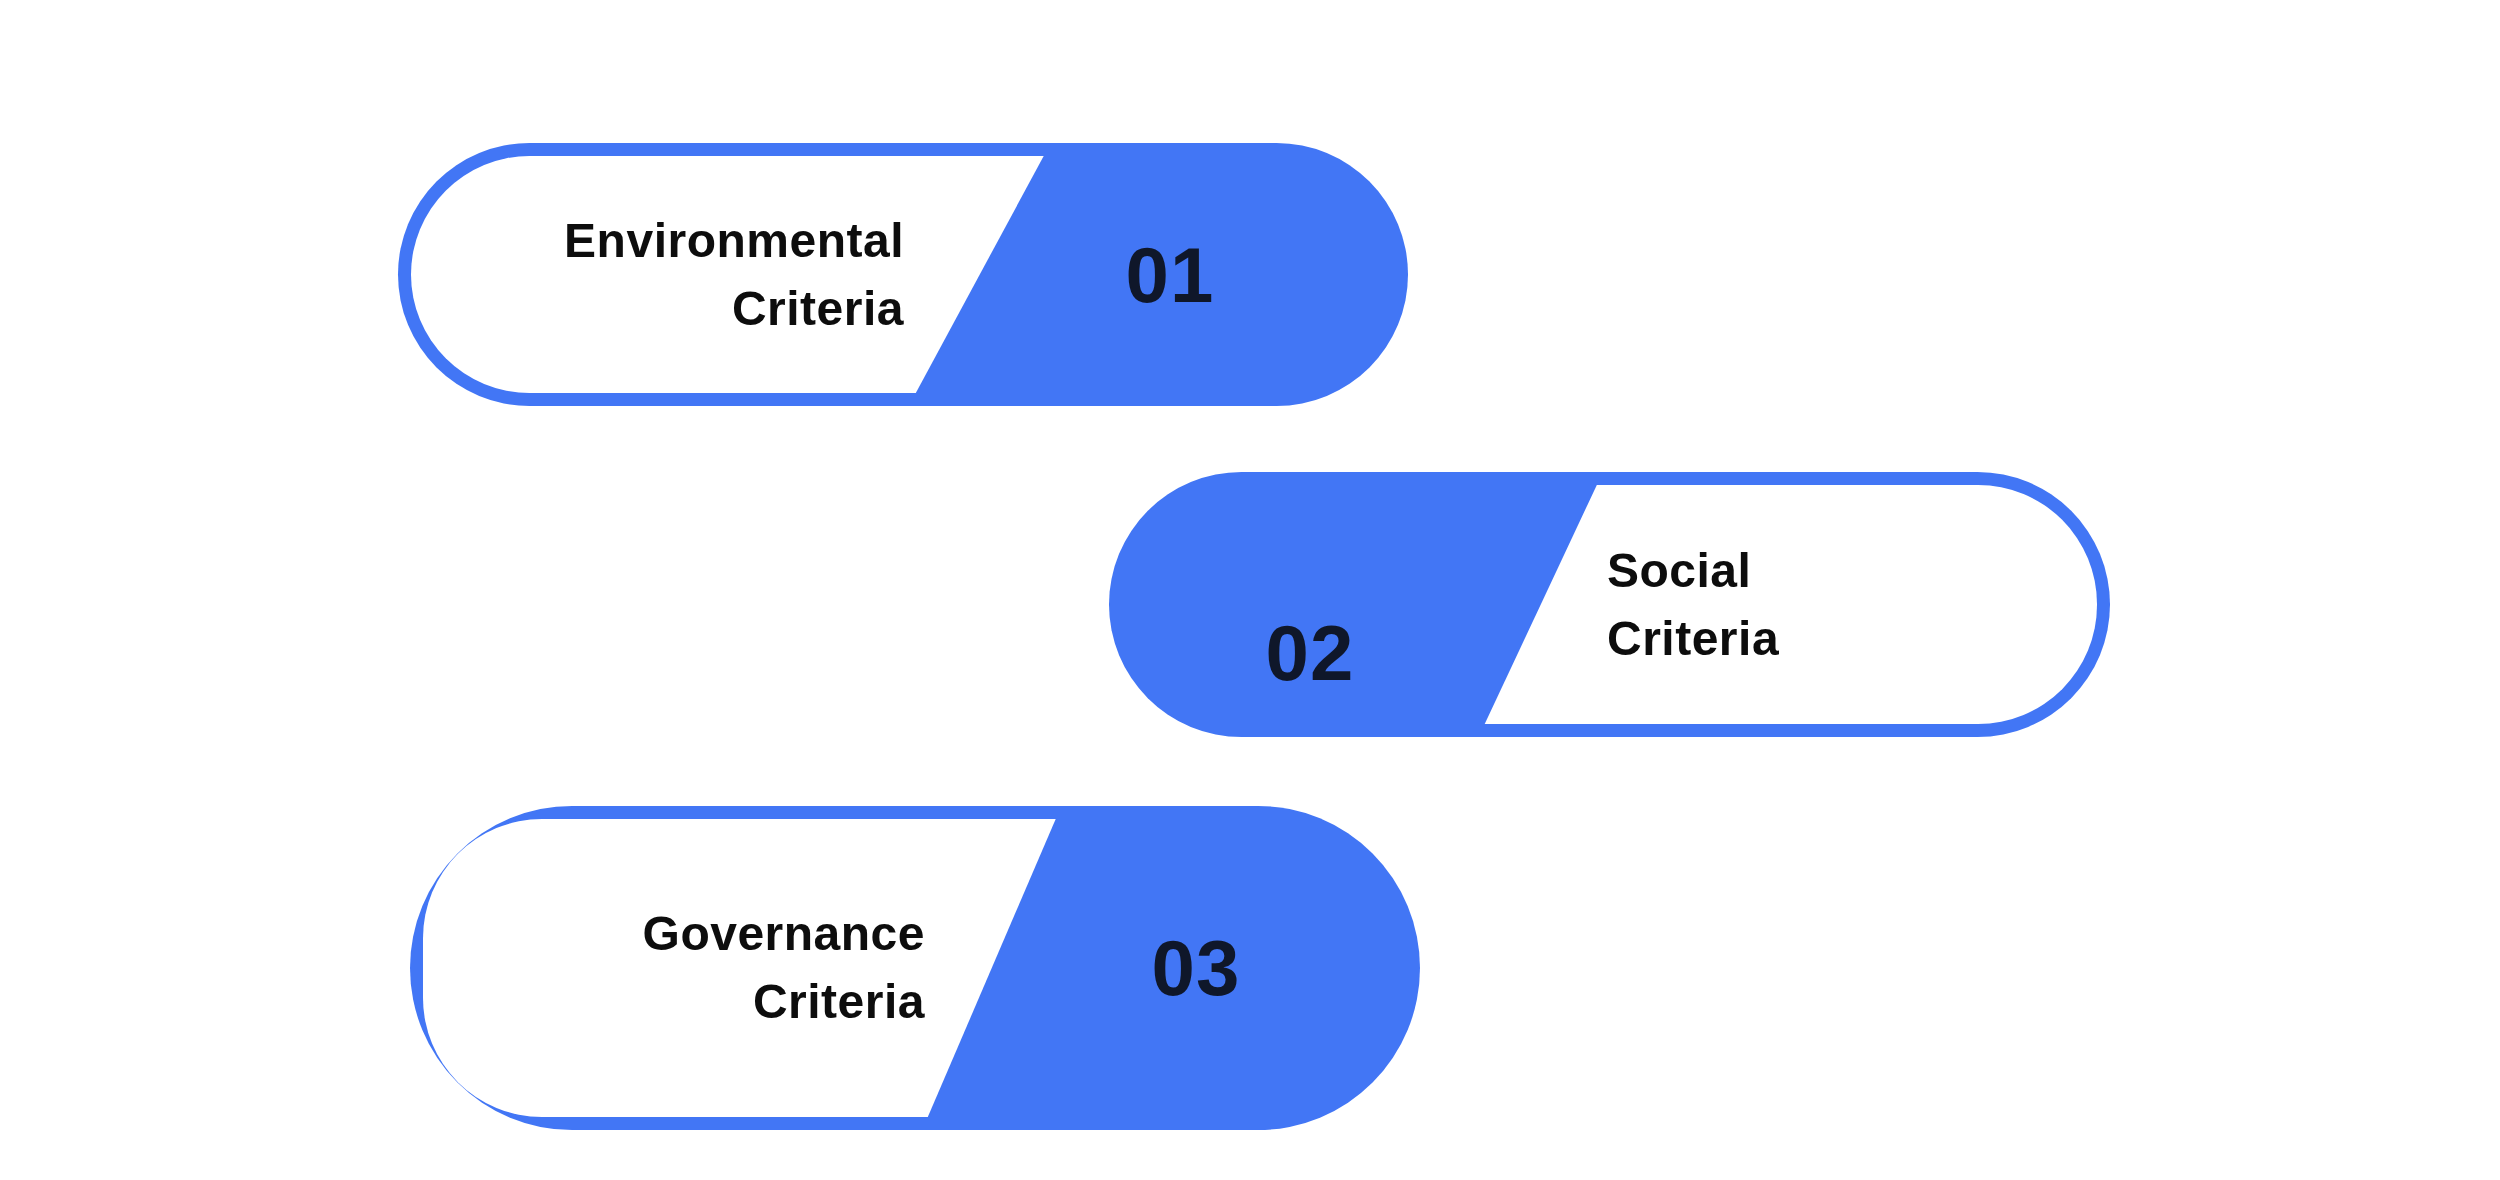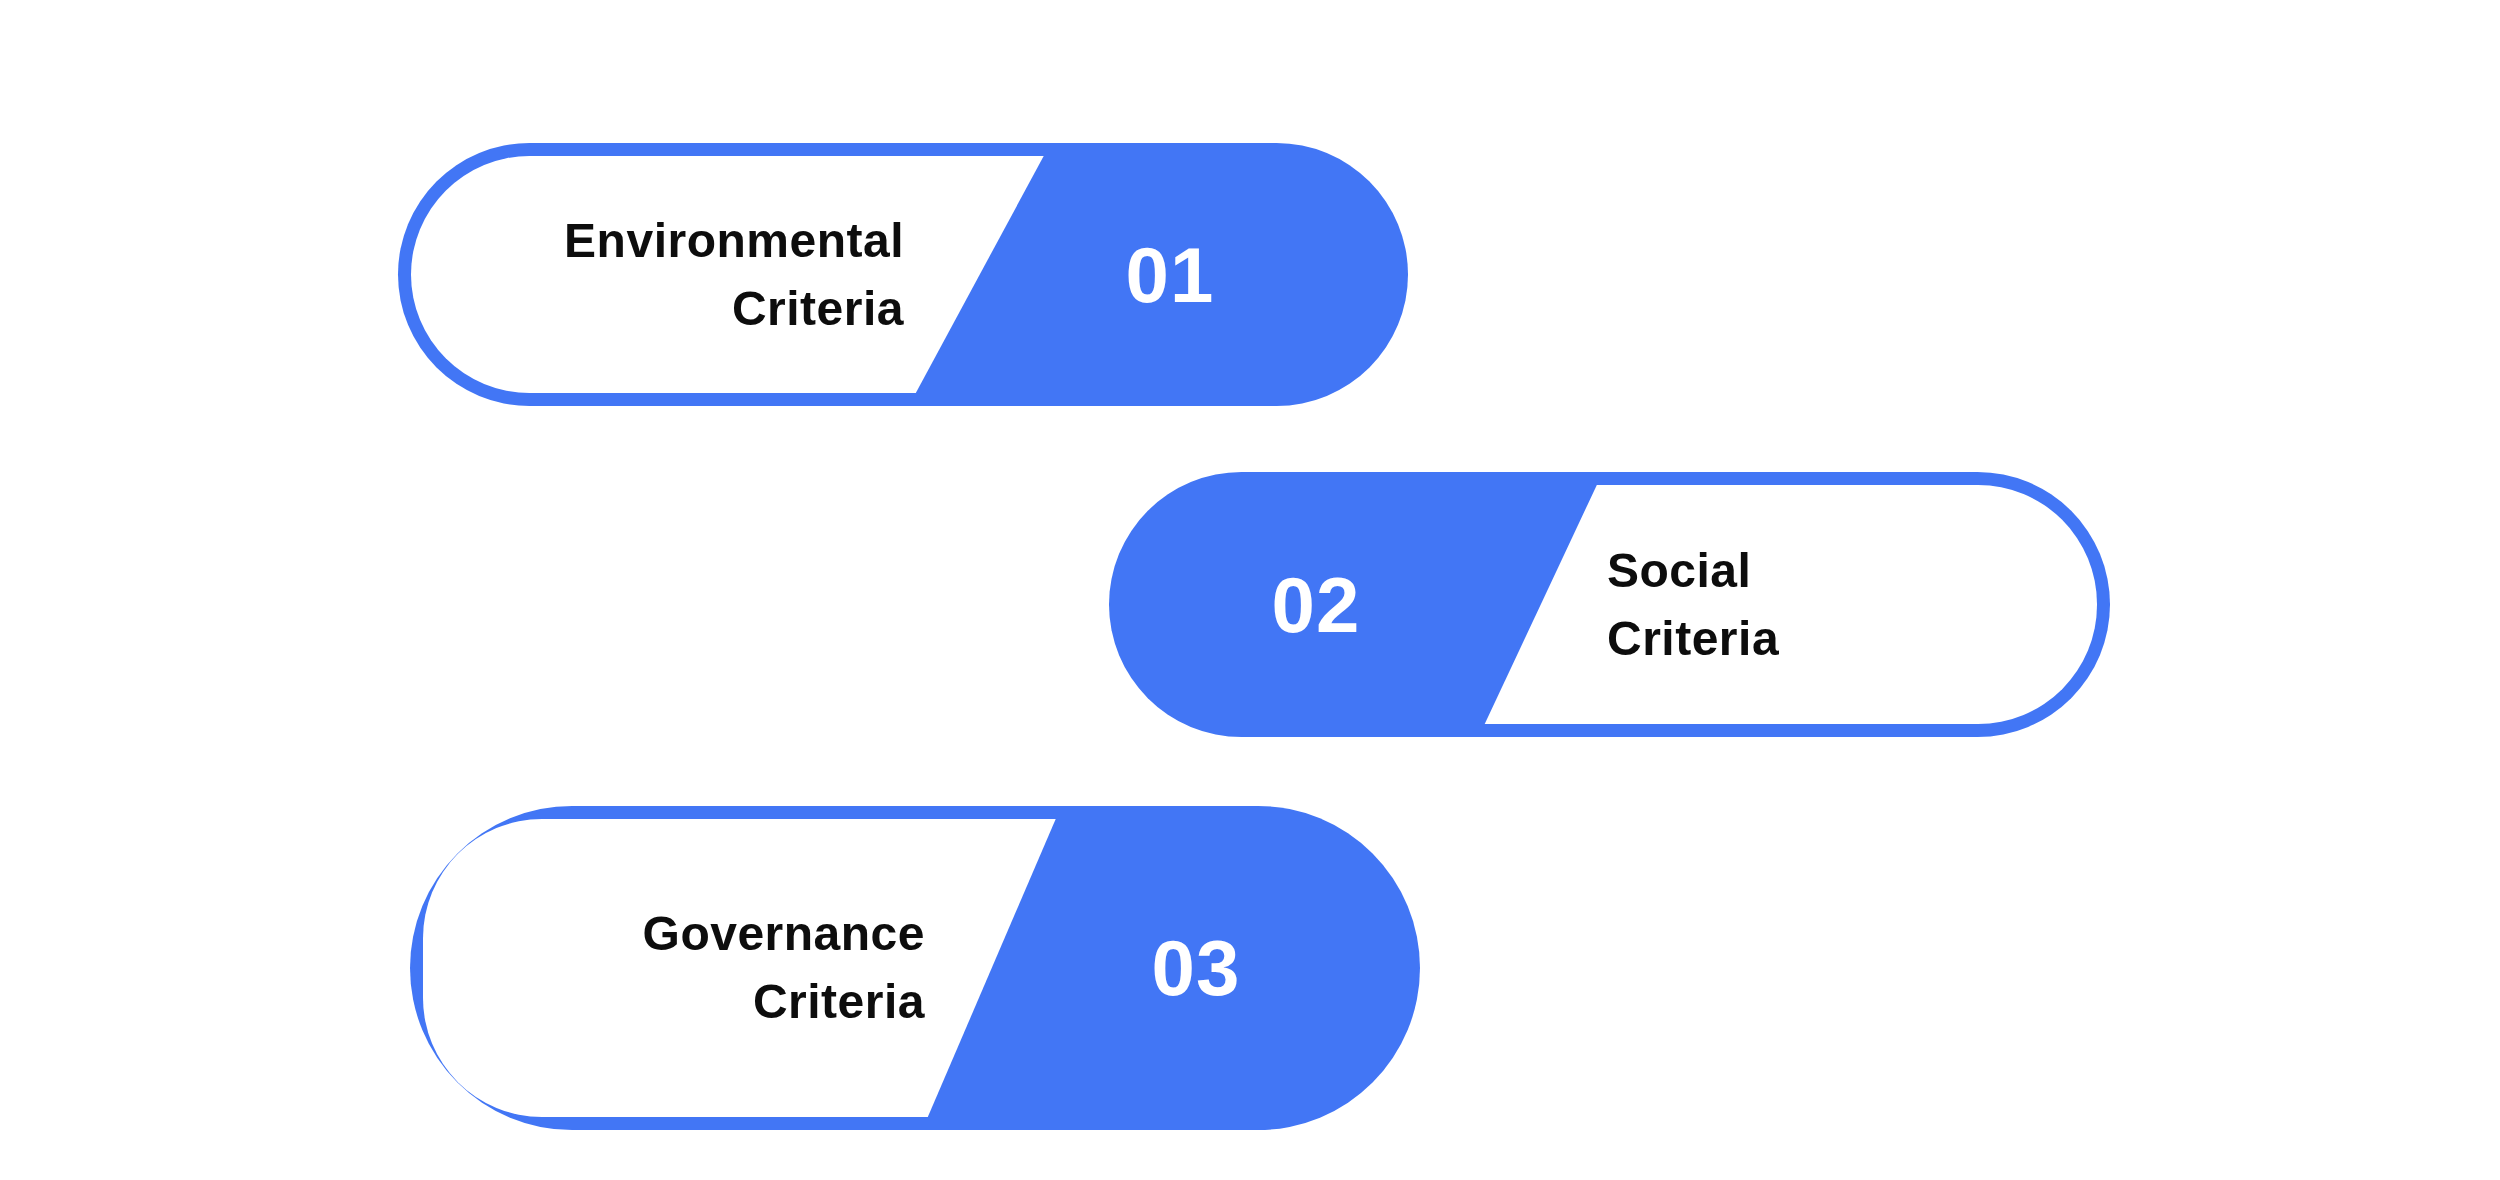--- a/index.html
+++ b/index.html
@@ -58,26 +58,26 @@
   .pill-1 .label { left: 13px;  width: 493px; }
   .pill-2 .label { left: 498px; width: 430px; }
   .pill-3 .label { left: 13px;  width: 502px; }
 
   .number {
     position: absolute;
     top: 50%;
     transform: translateY(-50%);
     font-size: 78px;
     font-weight: 700;
-    color: #ffffff;
+    color: #0f172a;
     text-align: center;
     letter-spacing: 1px;
   }
   .pill-1 .number { left: 647px; width: 250px; }
-  .pill-2 .number { left: 82px;  width: 250px; }
+  .pill-2 .number { left: 76px;  width: 250px; margin-top: 48px; }
   .pill-3 .number { left: 661px; width: 250px; }
 </style>
 </head>
 <body>
 
 <div class="canvas">
 
   <div class="pill pill-1">
     <div class="panel panel-left"></div>
     <div class="label label-right">

